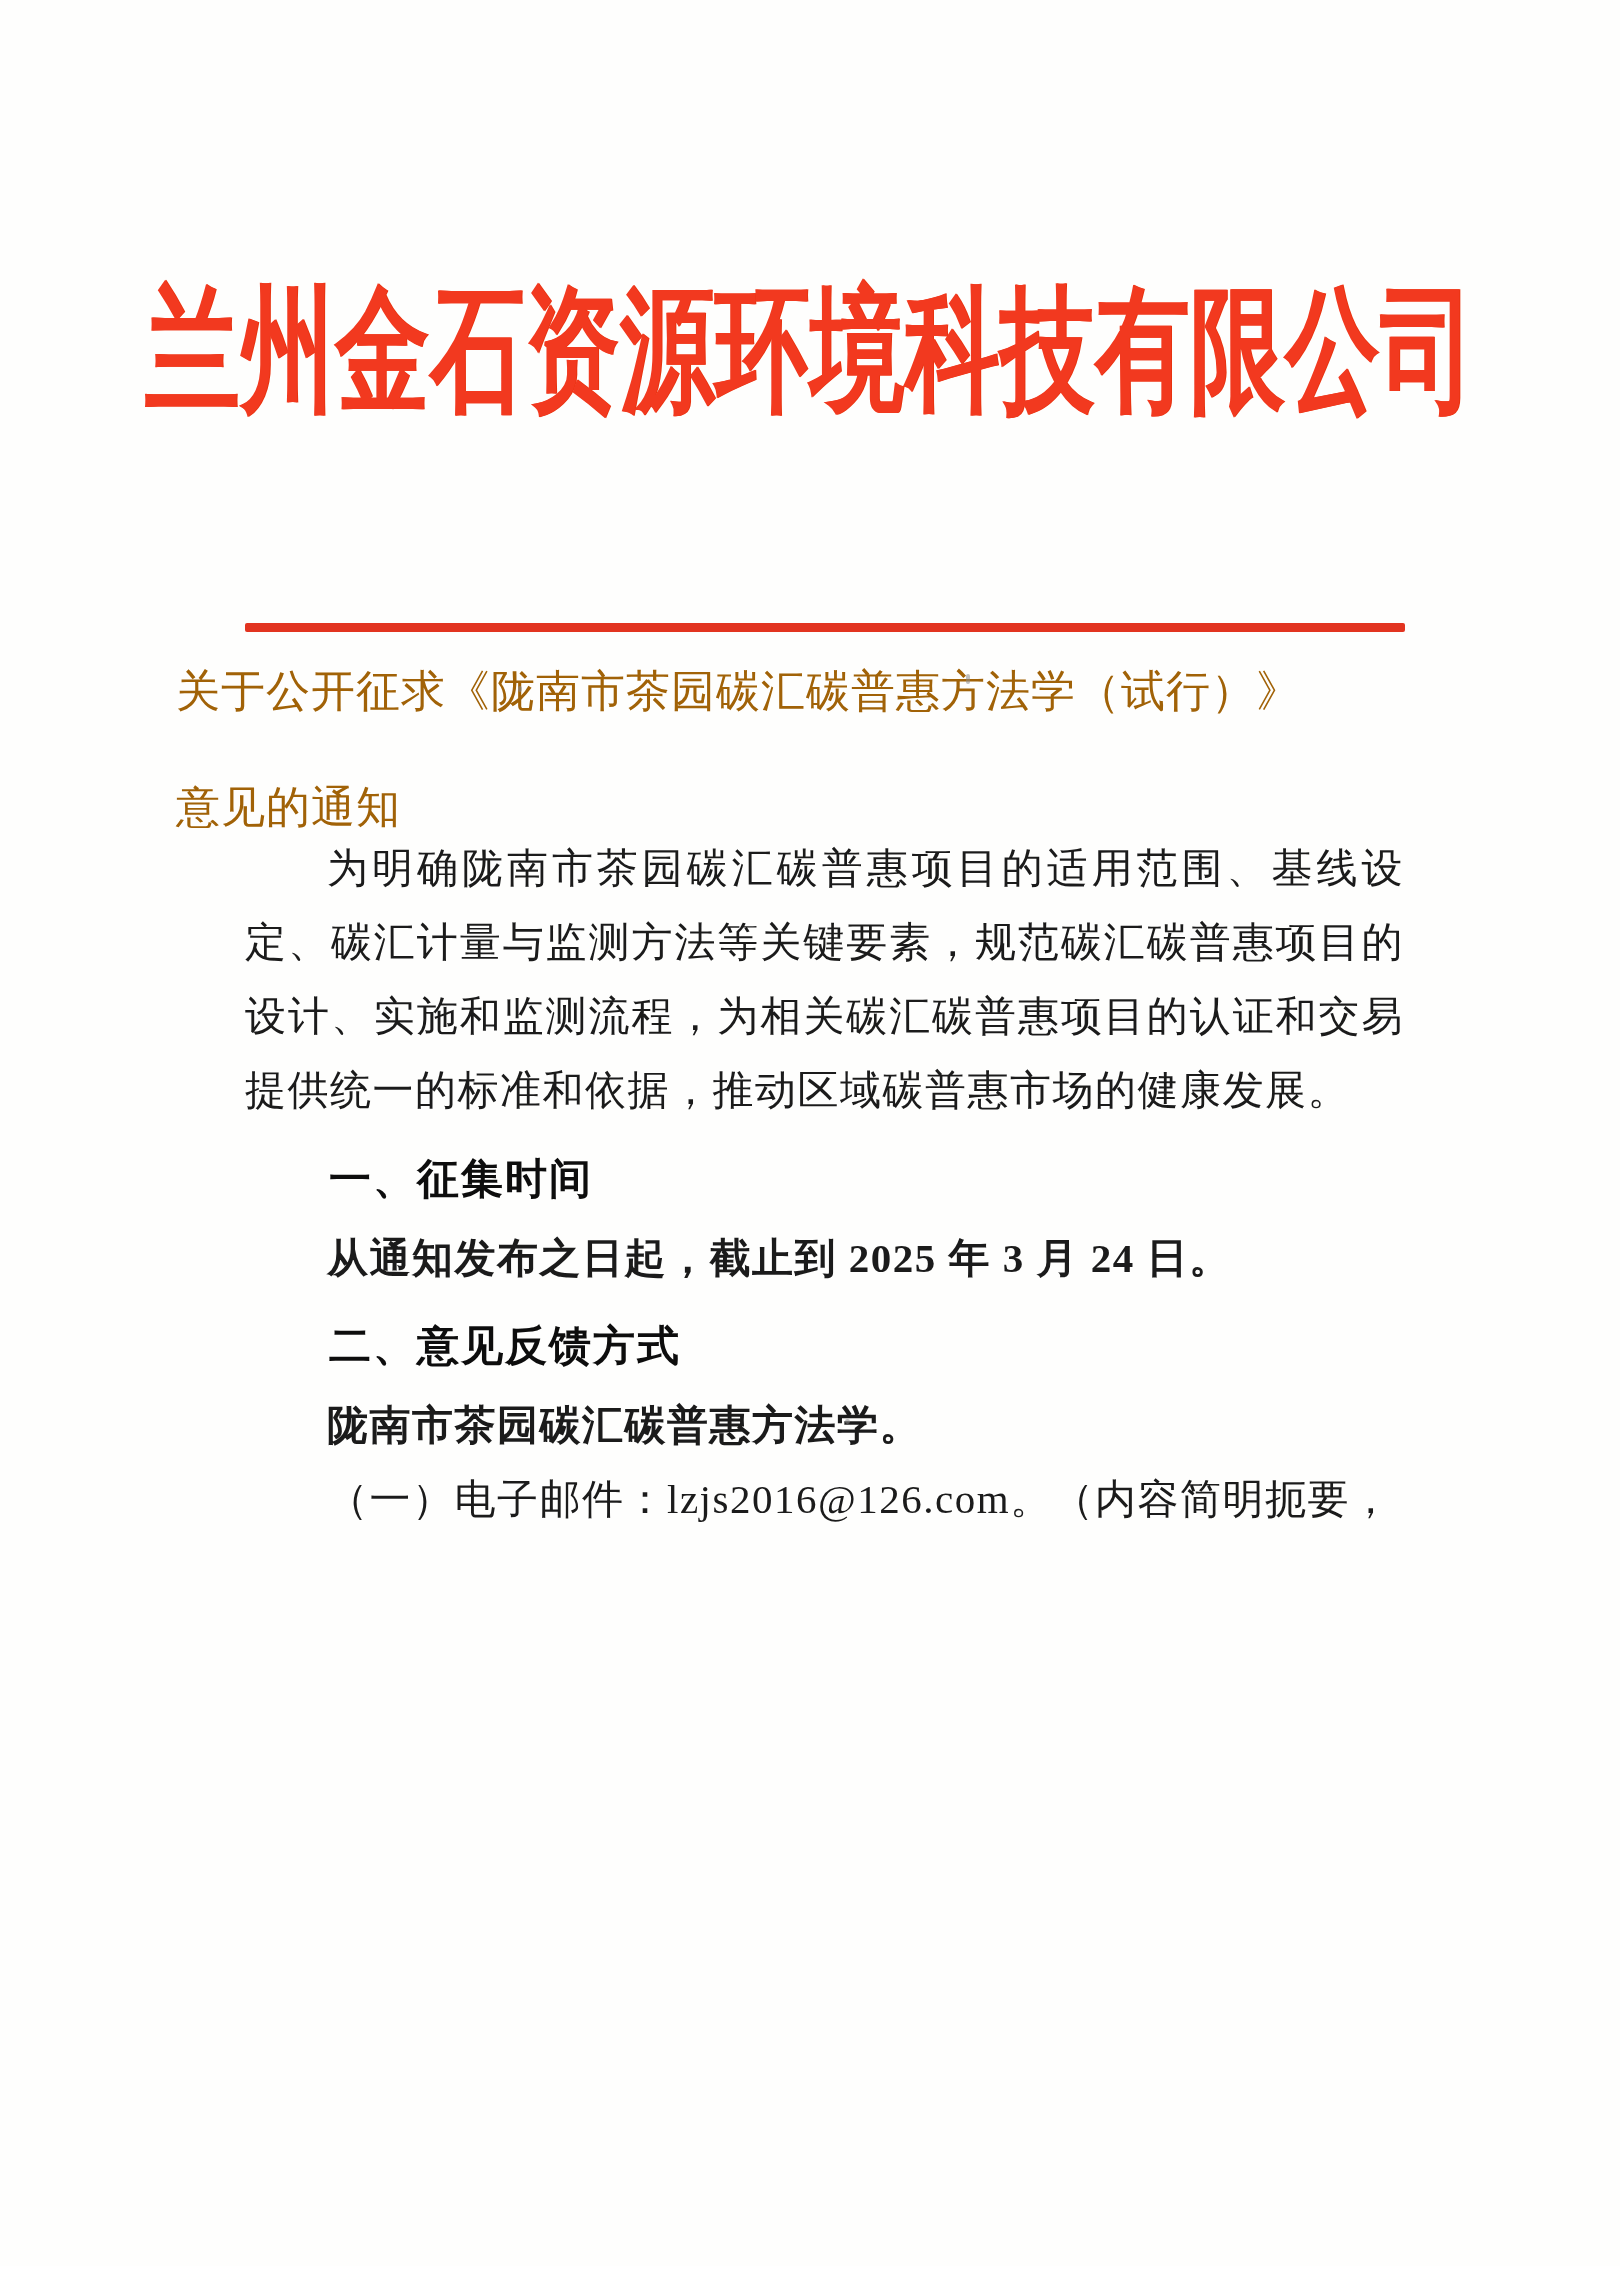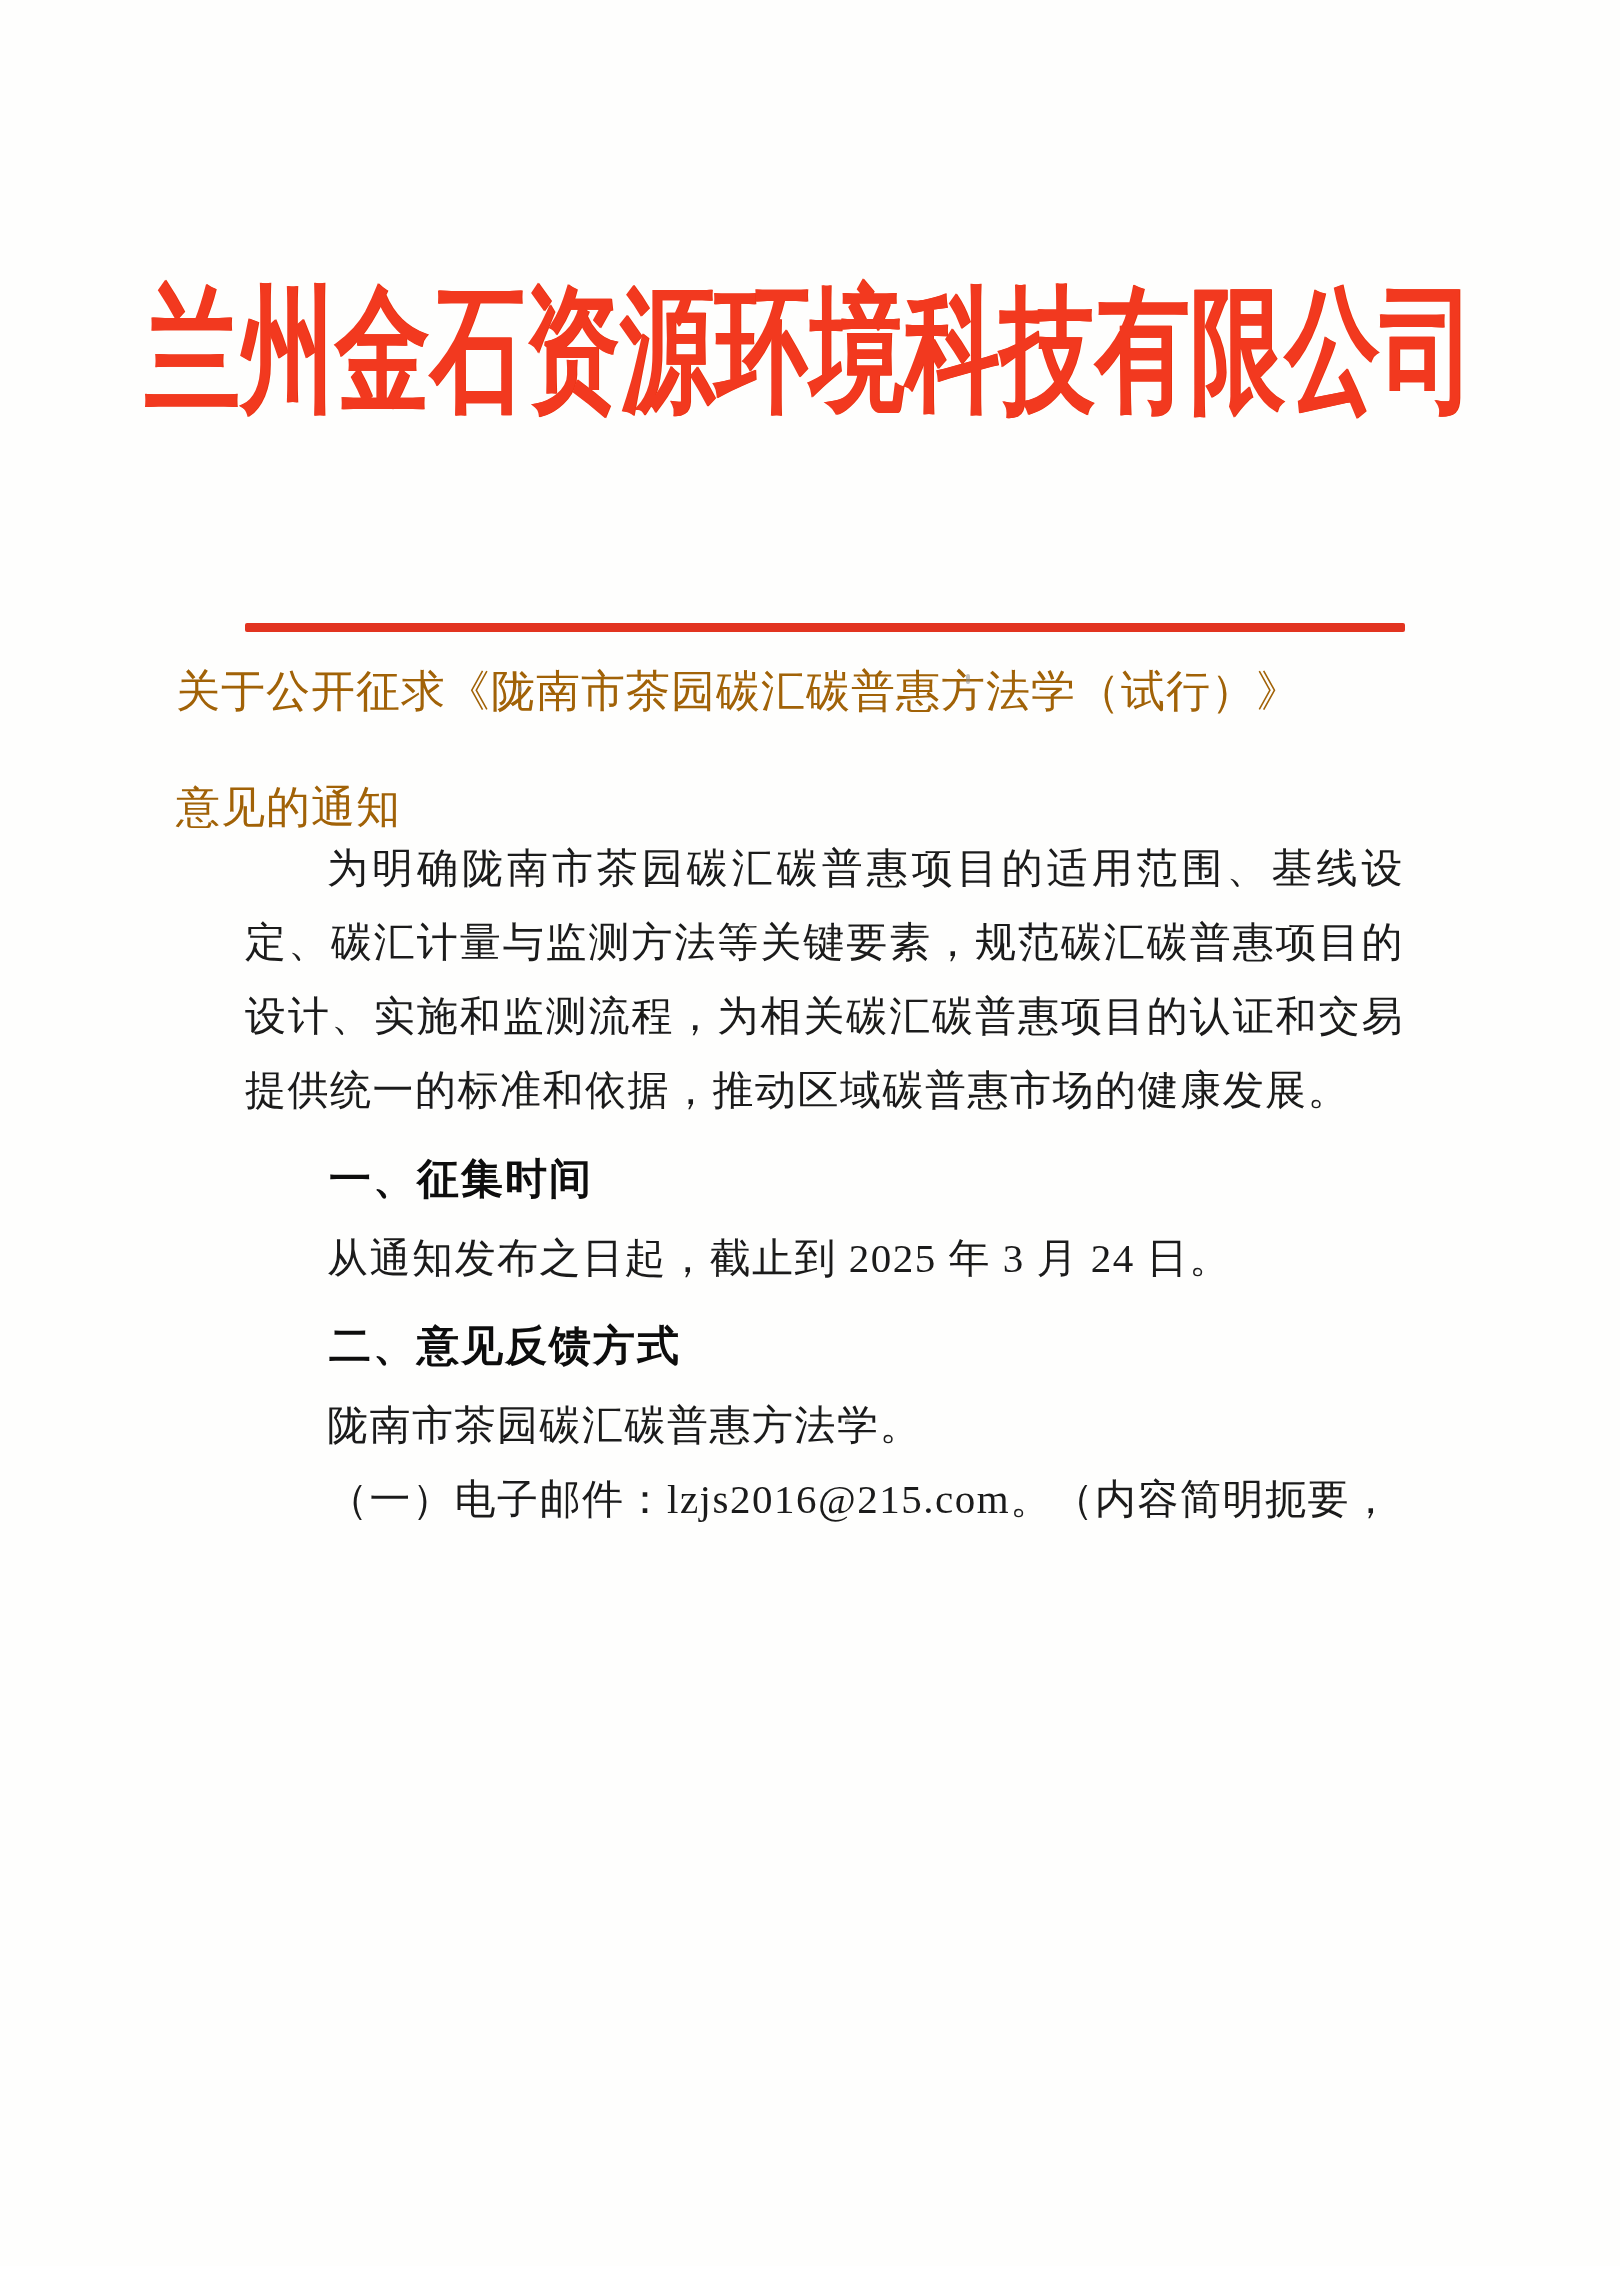--- a/index.html
+++ b/index.html
@@ -82,21 +82,21 @@
   }
   .heading {
     margin: 17.6px 0 0 0;
     padding-left: 2em;
     font-family: Liberation Mono, monospace;
     font-weight: 700;
     font-size: 42px;
     letter-spacing: 2px;
     color: #0d0d0d;
   }
-  .para.after-heading { margin-top: 2px; }
+  .para.after-heading { margin-top: 2px; font-weight: bold; }
   
   .speck {
     position: absolute;
     background: #8a8a8a;
     opacity: 0.55;
     border-radius: 50%;
   }
   .speck.s1 { left: 966px; top: 674px; width: 3.9px;  height: 9.8px; border-radius: 2px; }
   .speck.s2 { left: 518px; top: 686px; width: 3.9px;  height: 5.9px; }
   .speck.s3 { left: 845px; top: 1419px; width: 4.9px; height: 4.9px; }
@@ -114,21 +114,21 @@
 
   <div class="doc-title line1">关于公开征求《陇南市茶园碳汇碳普惠方法学（试行）》</div>
   <div class="doc-title line2">意见的通知</div>
 
   <div class="body-text">
     <p class="para">为明确陇南市茶园碳汇碳普惠项目的适用范围、基线设定、碳汇计量与监测方法等关键要素，规范碳汇碳普惠项目的设计、实施和监测流程，为相关碳汇碳普惠项目的认证和交易提供统一的标准和依据，推动区域碳普惠市场的健康发展。</p>
     <p class="heading">一、征集时间</p>
     <p class="para after-heading">从通知发布之日起，截止到 2025 年 3 月 24 日。</p>
     <p class="heading">二、意见反馈方式</p>
     <p class="para after-heading">陇南市茶园碳汇碳普惠方法学。</p>
-    <p class="para">（一）电子邮件：lzjs2016@215.com。（内容简明扼要，</p>
+    <p class="para">（一）电子邮件：lzjs2016@126.com。（内容简明扼要，</p>
   </div>
 
   <div class="speck s1"></div>
   <div class="speck s2"></div>
   <div class="speck s3"></div>
 
 </div>
 
 
 </body></html>

